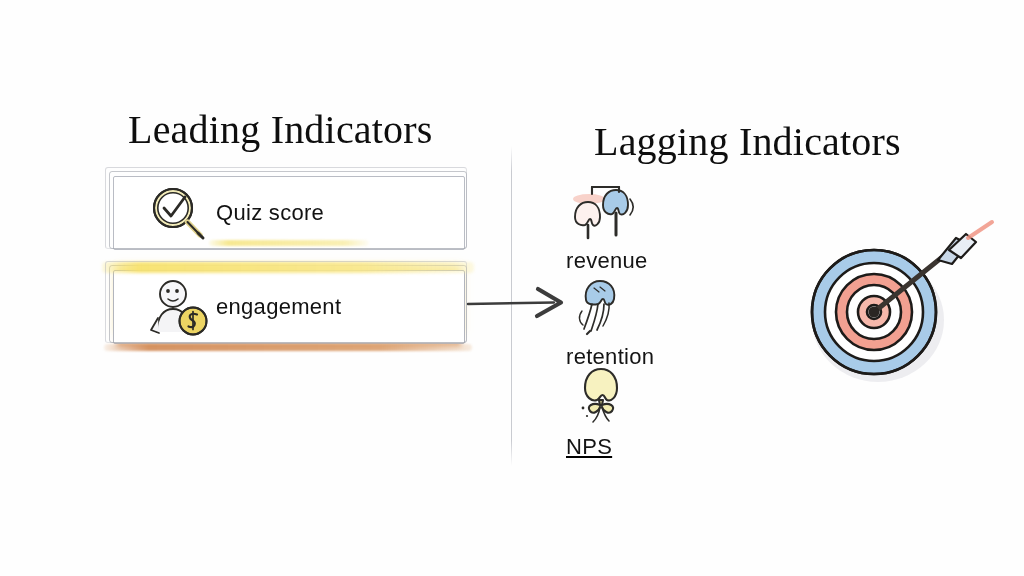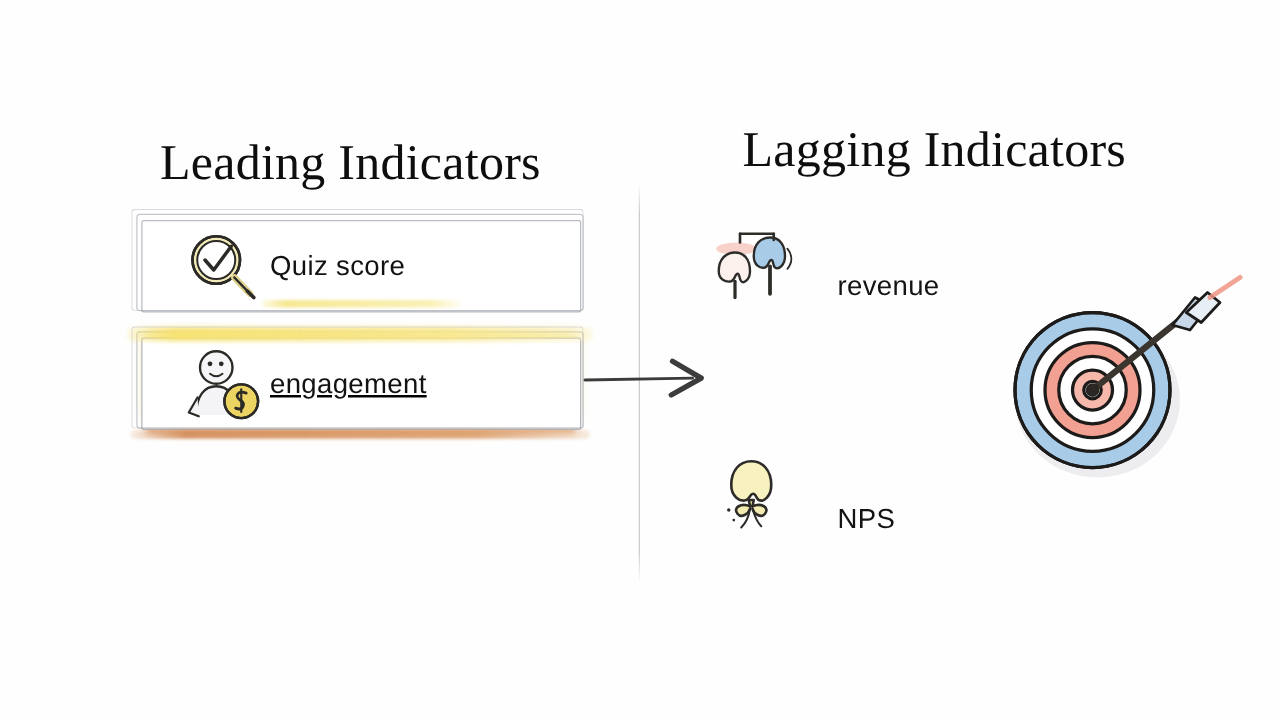--- a/index.html
+++ b/index.html
@@ -26,21 +26,21 @@
   .col-title {
     position: absolute;
     font-family: "Liberation Serif", serif;
     font-size: 40px;
     font-weight: 400;
     color: #0e0e0e;
     letter-spacing: 0.2px;
     white-space: nowrap;
   }
   #leading-title { left: 128px; top: 106px; }
-  #lagging-title { left: 594px; top: 96px; }
+  #lagging-title { left: 594px; top: 118px; }
 
   
   #divider {
     position: absolute;
     left: 511px;
     top: 146px;
     width: 1px;
     height: 320px;
     background: linear-gradient(to bottom,
         rgba(205,207,212,0) 0%,
@@ -94,21 +94,20 @@
   }
   #card-quiz       { top: 16px; }
   #card-engagement { top: 110px; }
   #card-content    { top: 206px; }
 
   
   #card-engagement {
     box-shadow: 0 -7px 9px -4px rgba(246,224,120,0.85),
                 0  6px 5px -4px rgba(214,141,84,0.70);
     border-color: #b2b5bd;
-    text-decoration: underline;
   }
   .hl-top {
     position: absolute;
     left: -12px; top: -9px;
     width: 372px; height: 11px;
     background: linear-gradient(to right,
         rgba(247,229,128,0.25) 0%,
         rgba(247,226,112,0.95) 10%,
         rgba(248,231,140,0.9) 70%,
         rgba(250,238,170,0.35) 100%);
@@ -166,26 +165,27 @@
     color: #121212;
     letter-spacing: 0.3px;
     white-space: nowrap;
   }
 
   
   .lag-row {
     position: absolute;
     left: 566px;
     display: flex;
-    align-items: flex-end;
-    gap: 32px;
+    align-items: flex-start;
+    gap: 6px;
+    flex-direction: column;
   }
   #lag-revenue   { top: 176px; }
   #lag-retention { top: 272px; }
-  #lag-nps       { top: 362px; }
+  #lag-nps       { top: 362px; text-decoration: underline; }
   .lag-icon {
     width: 72px; height: 66px;
     display: flex; align-items: center; justify-content: center;
     position: relative;
   }
   .lag-label {
     font-family: "Liberation Sans", sans-serif;
     font-size: 22px;
     color: #141414;
     letter-spacing: 0.3px;
@@ -302,20 +302,42 @@
           <path d="M25 10 L25 17" stroke-width="2.1"></path>
           <path d="M52 10 L52 15" stroke-width="2.1"></path>
 
           <path d="M63 22 C67 27 67 33 63 38" stroke-width="1.6"></path>
         </g>
       </svg>
     </div>
     <div class="lag-label">revenue</div>
   </div>
 
+  <div class="lag-row" id="lag-retention">
+    <div class="lag-icon">
+      <svg width="66" height="64" viewBox="0 0 66 64">
+        <g fill="none" stroke="#2d2c29" stroke-width="1.9" stroke-linecap="round" stroke-linejoin="round">
+
+          <path d="M17 27 C15 16 22 8 31 8 C40 8 47 15 45 26 C44 31 40 33 37 31
+                   C35 29.5 36 26 34 26 C32 26 32 30 29 31 C25 32 18 32 17 27 Z" fill="#a8cbe8"></path>
+
+          <path d="M25 15 L30 19 M31 14 L36 18" stroke-width="1.2"></path>
+
+          <path d="M23 31 C21 40 18 48 15 56" stroke-width="1.7"></path>
+          <path d="M29 31 C28 41 25 49 22 58" stroke-width="1.7"></path>
+          <path d="M35 31 C35 41 32 49 28 57" stroke-width="1.7"></path>
+          <path d="M40 30 C41 39 38 46 34 53" stroke-width="1.5"></path>
+
+          <path d="M13 38 C9 43 10 49 14 52" stroke-width="1.4"></path>
+          <path d="M21 58 L18 61" stroke-width="2.2"></path>
+        </g>
+      </svg>
+    </div>
+    <div class="lag-label">retention</div>
+  </div>
 
   <div class="lag-row" id="lag-nps">
     <div class="lag-icon">
       <svg width="66" height="62" viewBox="0 0 66 62">
         <g fill="none" stroke="#2d2c29" stroke-width="2.1" stroke-linecap="round" stroke-linejoin="round">
 
           <path d="M16 24 C16 12 23 5 32 5 C41 5 48 12 48 24 C48 33 42 38 38 36
                    C35.5 34.5 36 31 33.5 31 C31 31 31 35 28 36 C23 38 16 33 16 24 Z" fill="#f7f2c0"></path>
 
           <path d="M30 36 L34 36 L33 41 L31 41 Z" fill="#efe79e"></path>

